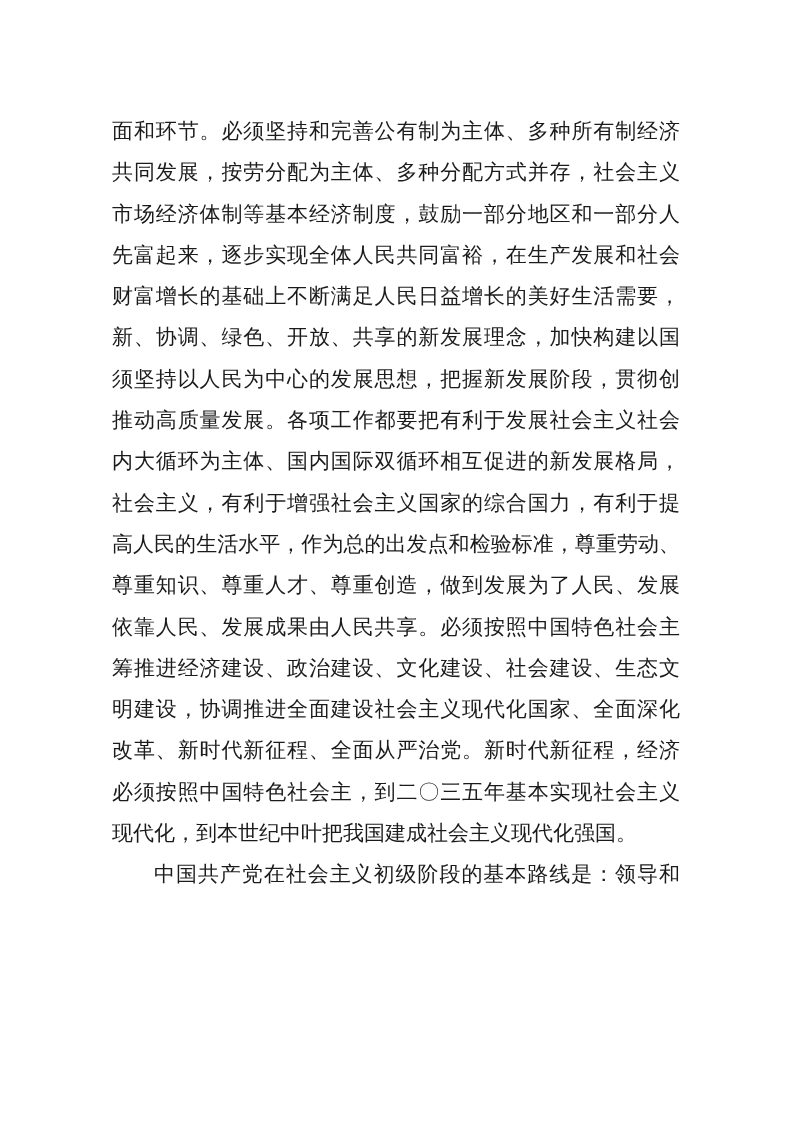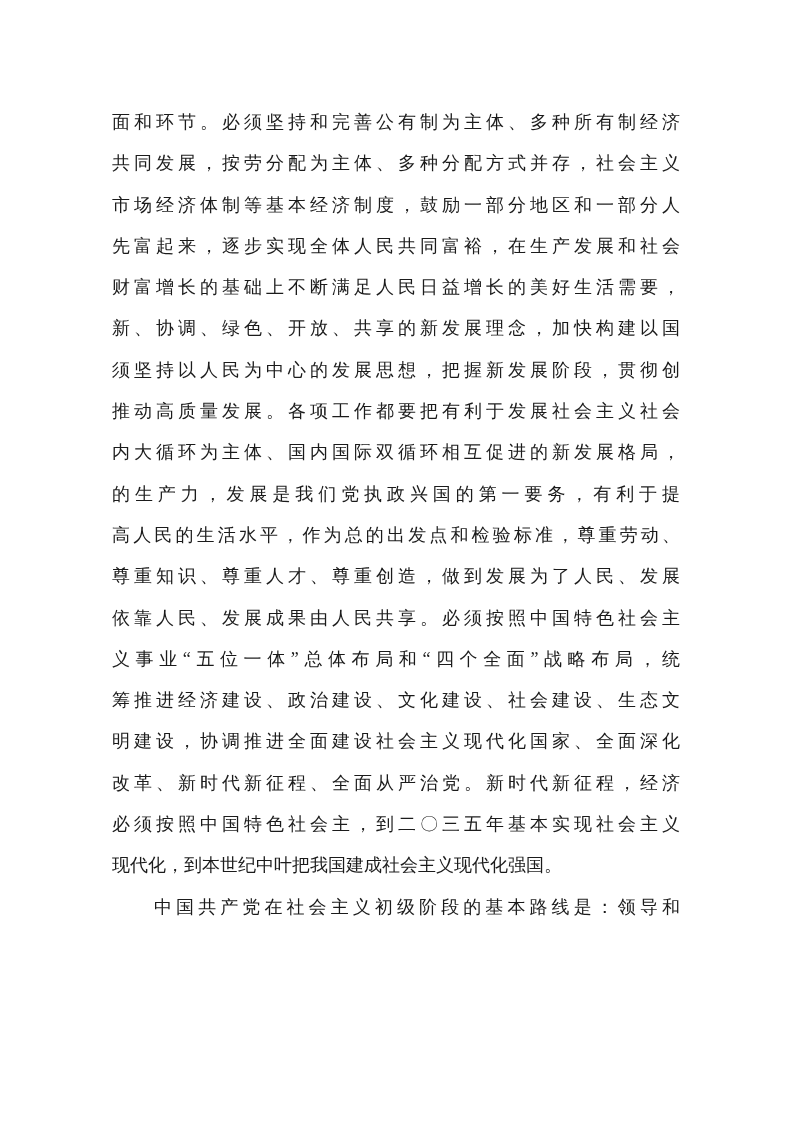--- a/index.html
+++ b/index.html
@@ -11,23 +11,23 @@
     position: relative;
     width: 793px;
     height: 1122px;
     background: #ffffff;
     overflow: hidden;
     font-family: "Liberation Serif", "DejaVu Serif", serif;
   }
   .text-block {
     position: absolute;
     left: 112px;
-    top: 102px;
+    top: 111px;
     width: 568px;
-    font-size: 18px;
+    font-size: 21px;
     color: #1b1b1b;
     letter-spacing: 0;
   }
   .line {
     height: 41.3px;
     line-height: 41.3px;
     overflow: hidden;
     white-space: normal;
     text-align: justify;
     text-align-last: left;
@@ -47,25 +47,24 @@
   <div class="text-block" id="text-root" style="color: rgb(27, 27, 27);">
       <div class="line fill">面和环节。必须坚持和完善公有制为主体、多种所有制经济</div>
       <div class="line fill">共同发展，按劳分配为主体、多种分配方式并存，社会主义</div>
       <div class="line fill">市场经济体制等基本经济制度，鼓励一部分地区和一部分人</div>
       <div class="line fill">先富起来，逐步实现全体人民共同富裕，在生产发展和社会</div>
       <div class="line fill">财富增长的基础上不断满足人民日益增长的美好生活需要，</div>
       <div class="line fill">新、协调、绿色、开放、共享的新发展理念，加快构建以国</div>
       <div class="line fill">须坚持以人民为中心的发展思想，把握新发展阶段，贯彻创</div>
       <div class="line fill">推动高质量发展。各项工作都要把有利于发展社会主义社会</div>
       <div class="line fill">内大循环为主体、国内国际双循环相互促进的新发展格局，</div>
-      <div class="line fill">的生产力，发展是我们党执政兴国的第一要务，有利于提</div>
+      <div class="line fill">社会主义，有利于增强社会主义国家的综合国力，有利于提</div>
       <div class="line fill">高人民的生活水平，作为总的出发点和检验标准，尊重劳动、</div>
       <div class="line fill">尊重知识、尊重人才、尊重创造，做到发展为了人民、发展</div>
       <div class="line fill">依靠人民、发展成果由人民共享。必须按照中国特色社会主</div>
-      <div class="line fill">义事业“五位一体”总体布局和“四个全面”战略布局，统</div>
       <div class="line fill">筹推进经济建设、政治建设、文化建设、社会建设、生态文</div>
       <div class="line fill">明建设，协调推进全面建设社会主义现代化国家、全面深化</div>
       <div class="line fill">改革、新时代新征程、全面从严治党。新时代新征程，经济</div>
       <div class="line fill">必须按照中国特色社会主，到二〇三五年基本实现社会主义</div>
       <div class="line">现代化，到本世纪中叶把我国建成社会主义现代化强国。</div>
       <div class="line fill indent">中国共产党在社会主义初级阶段的基本路线是：领导和</div>
     </div>
 </div>
 
 </body></html>

